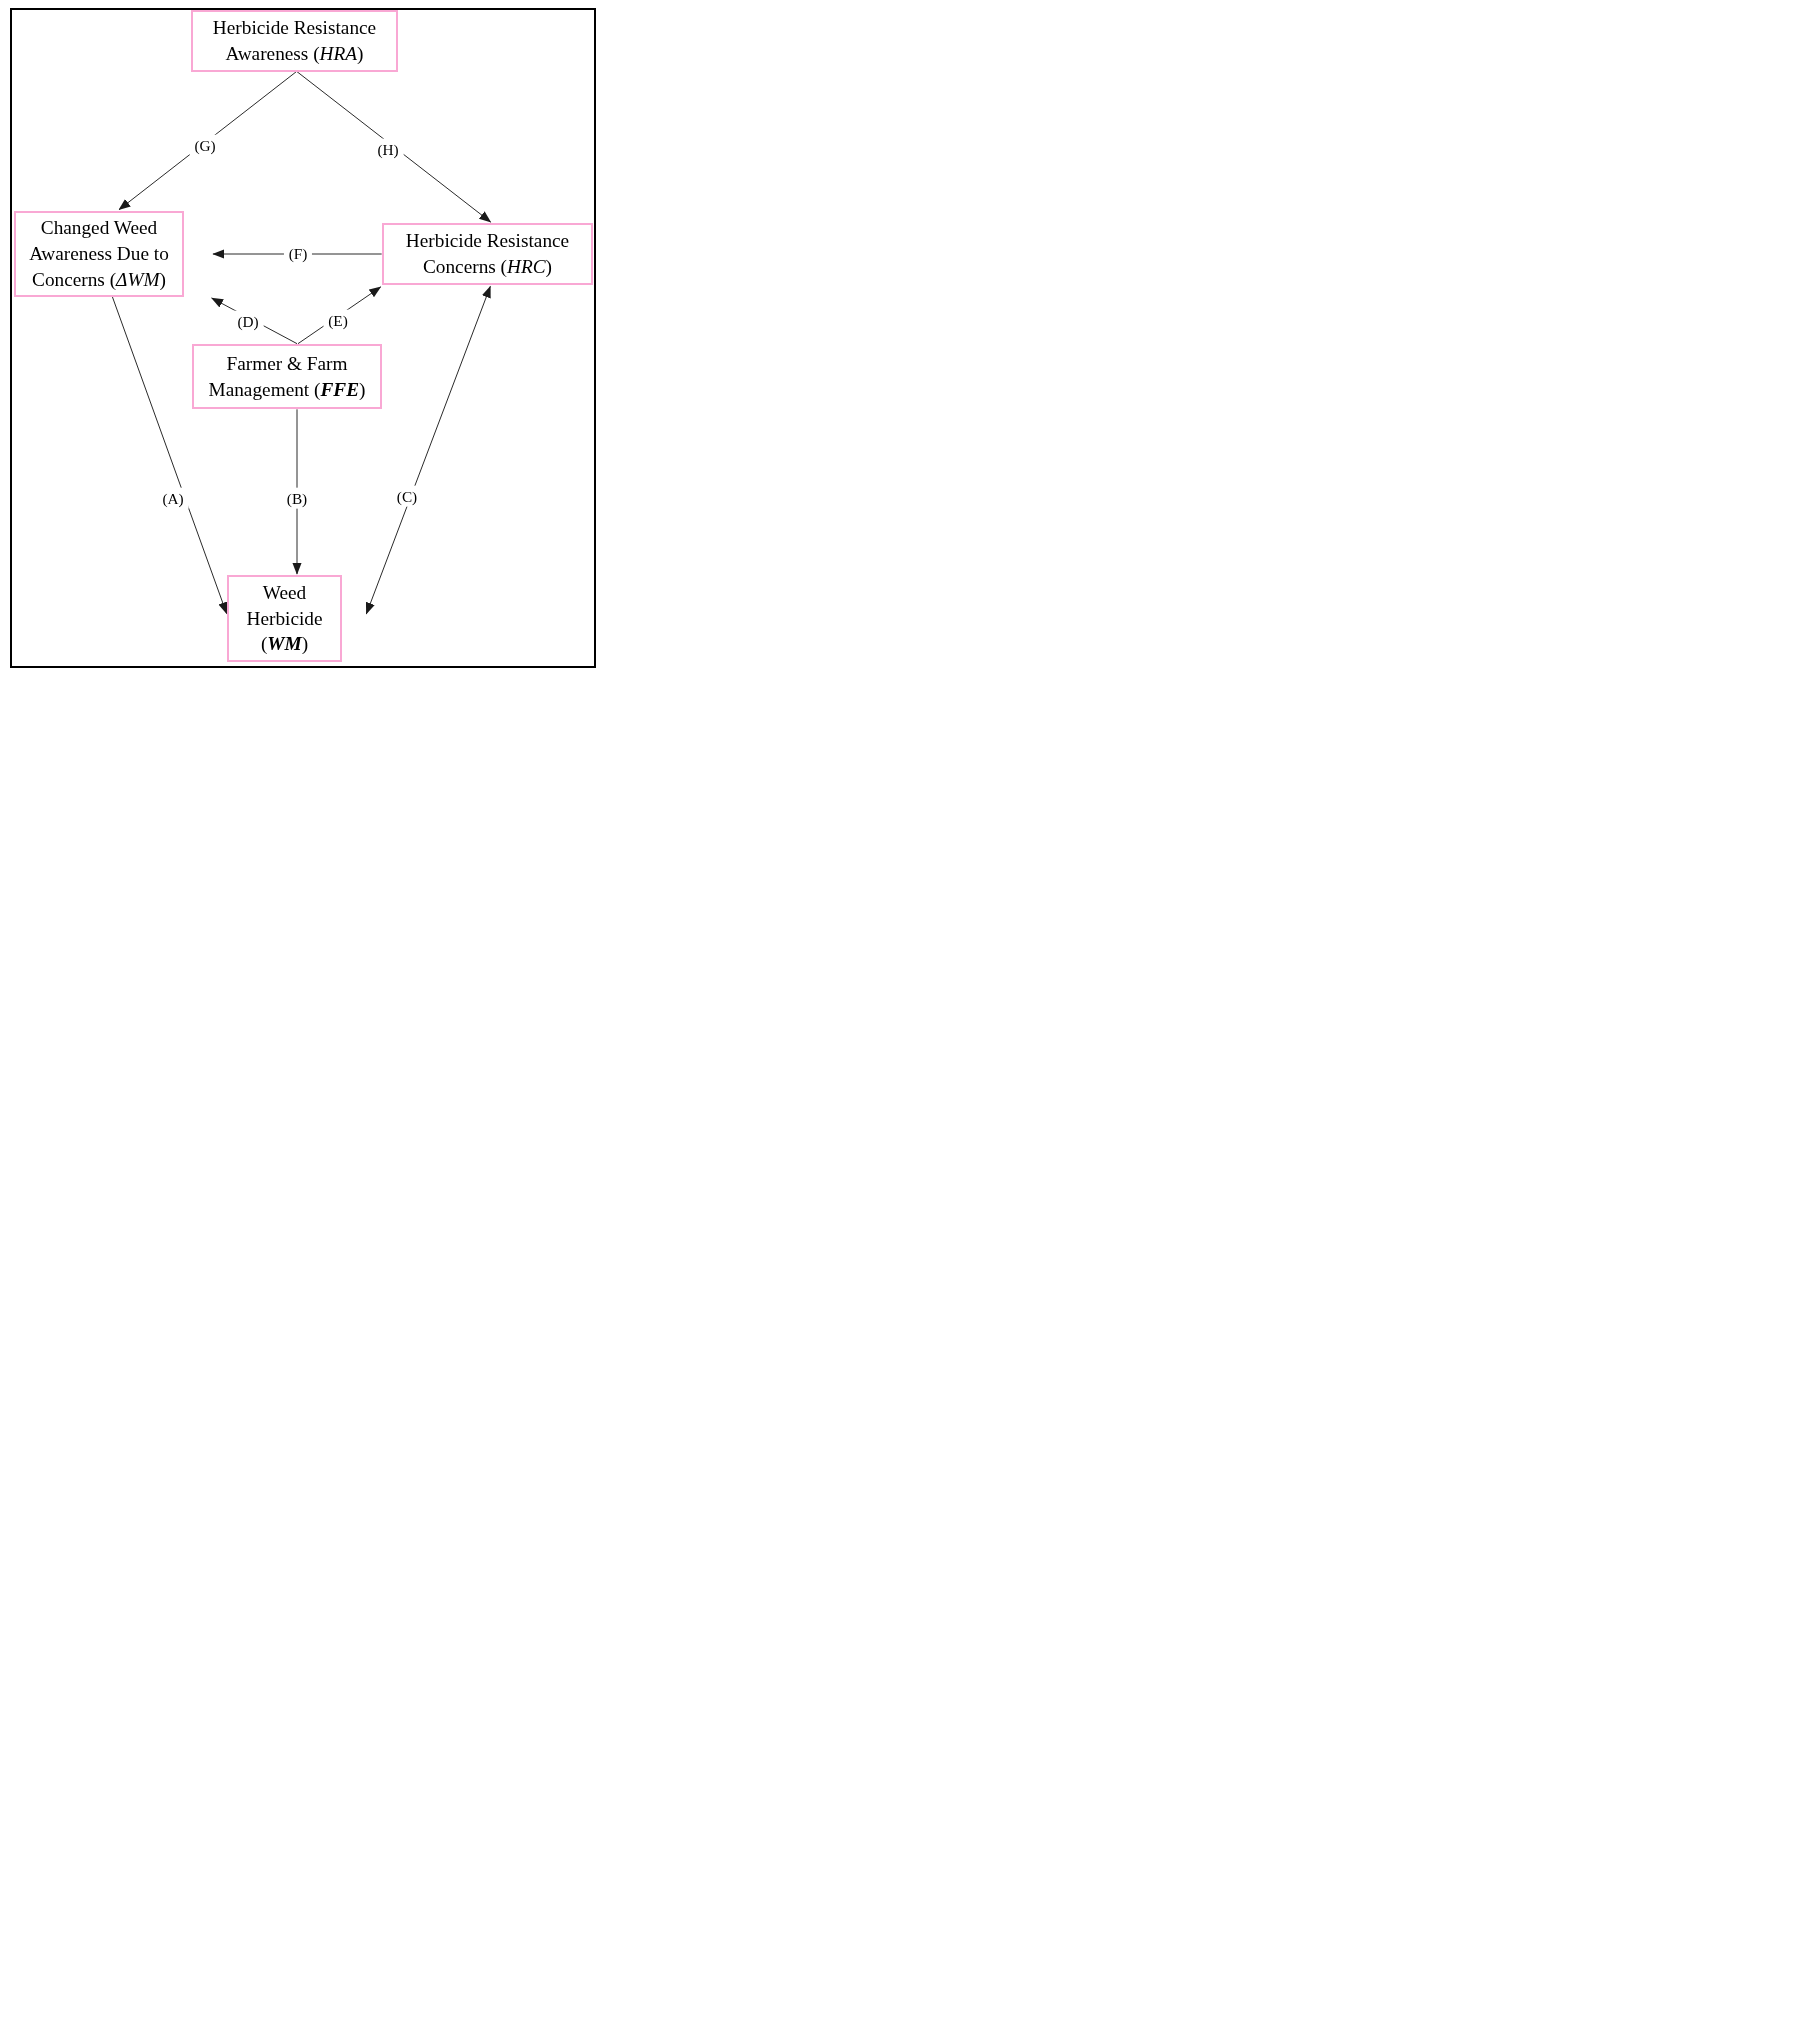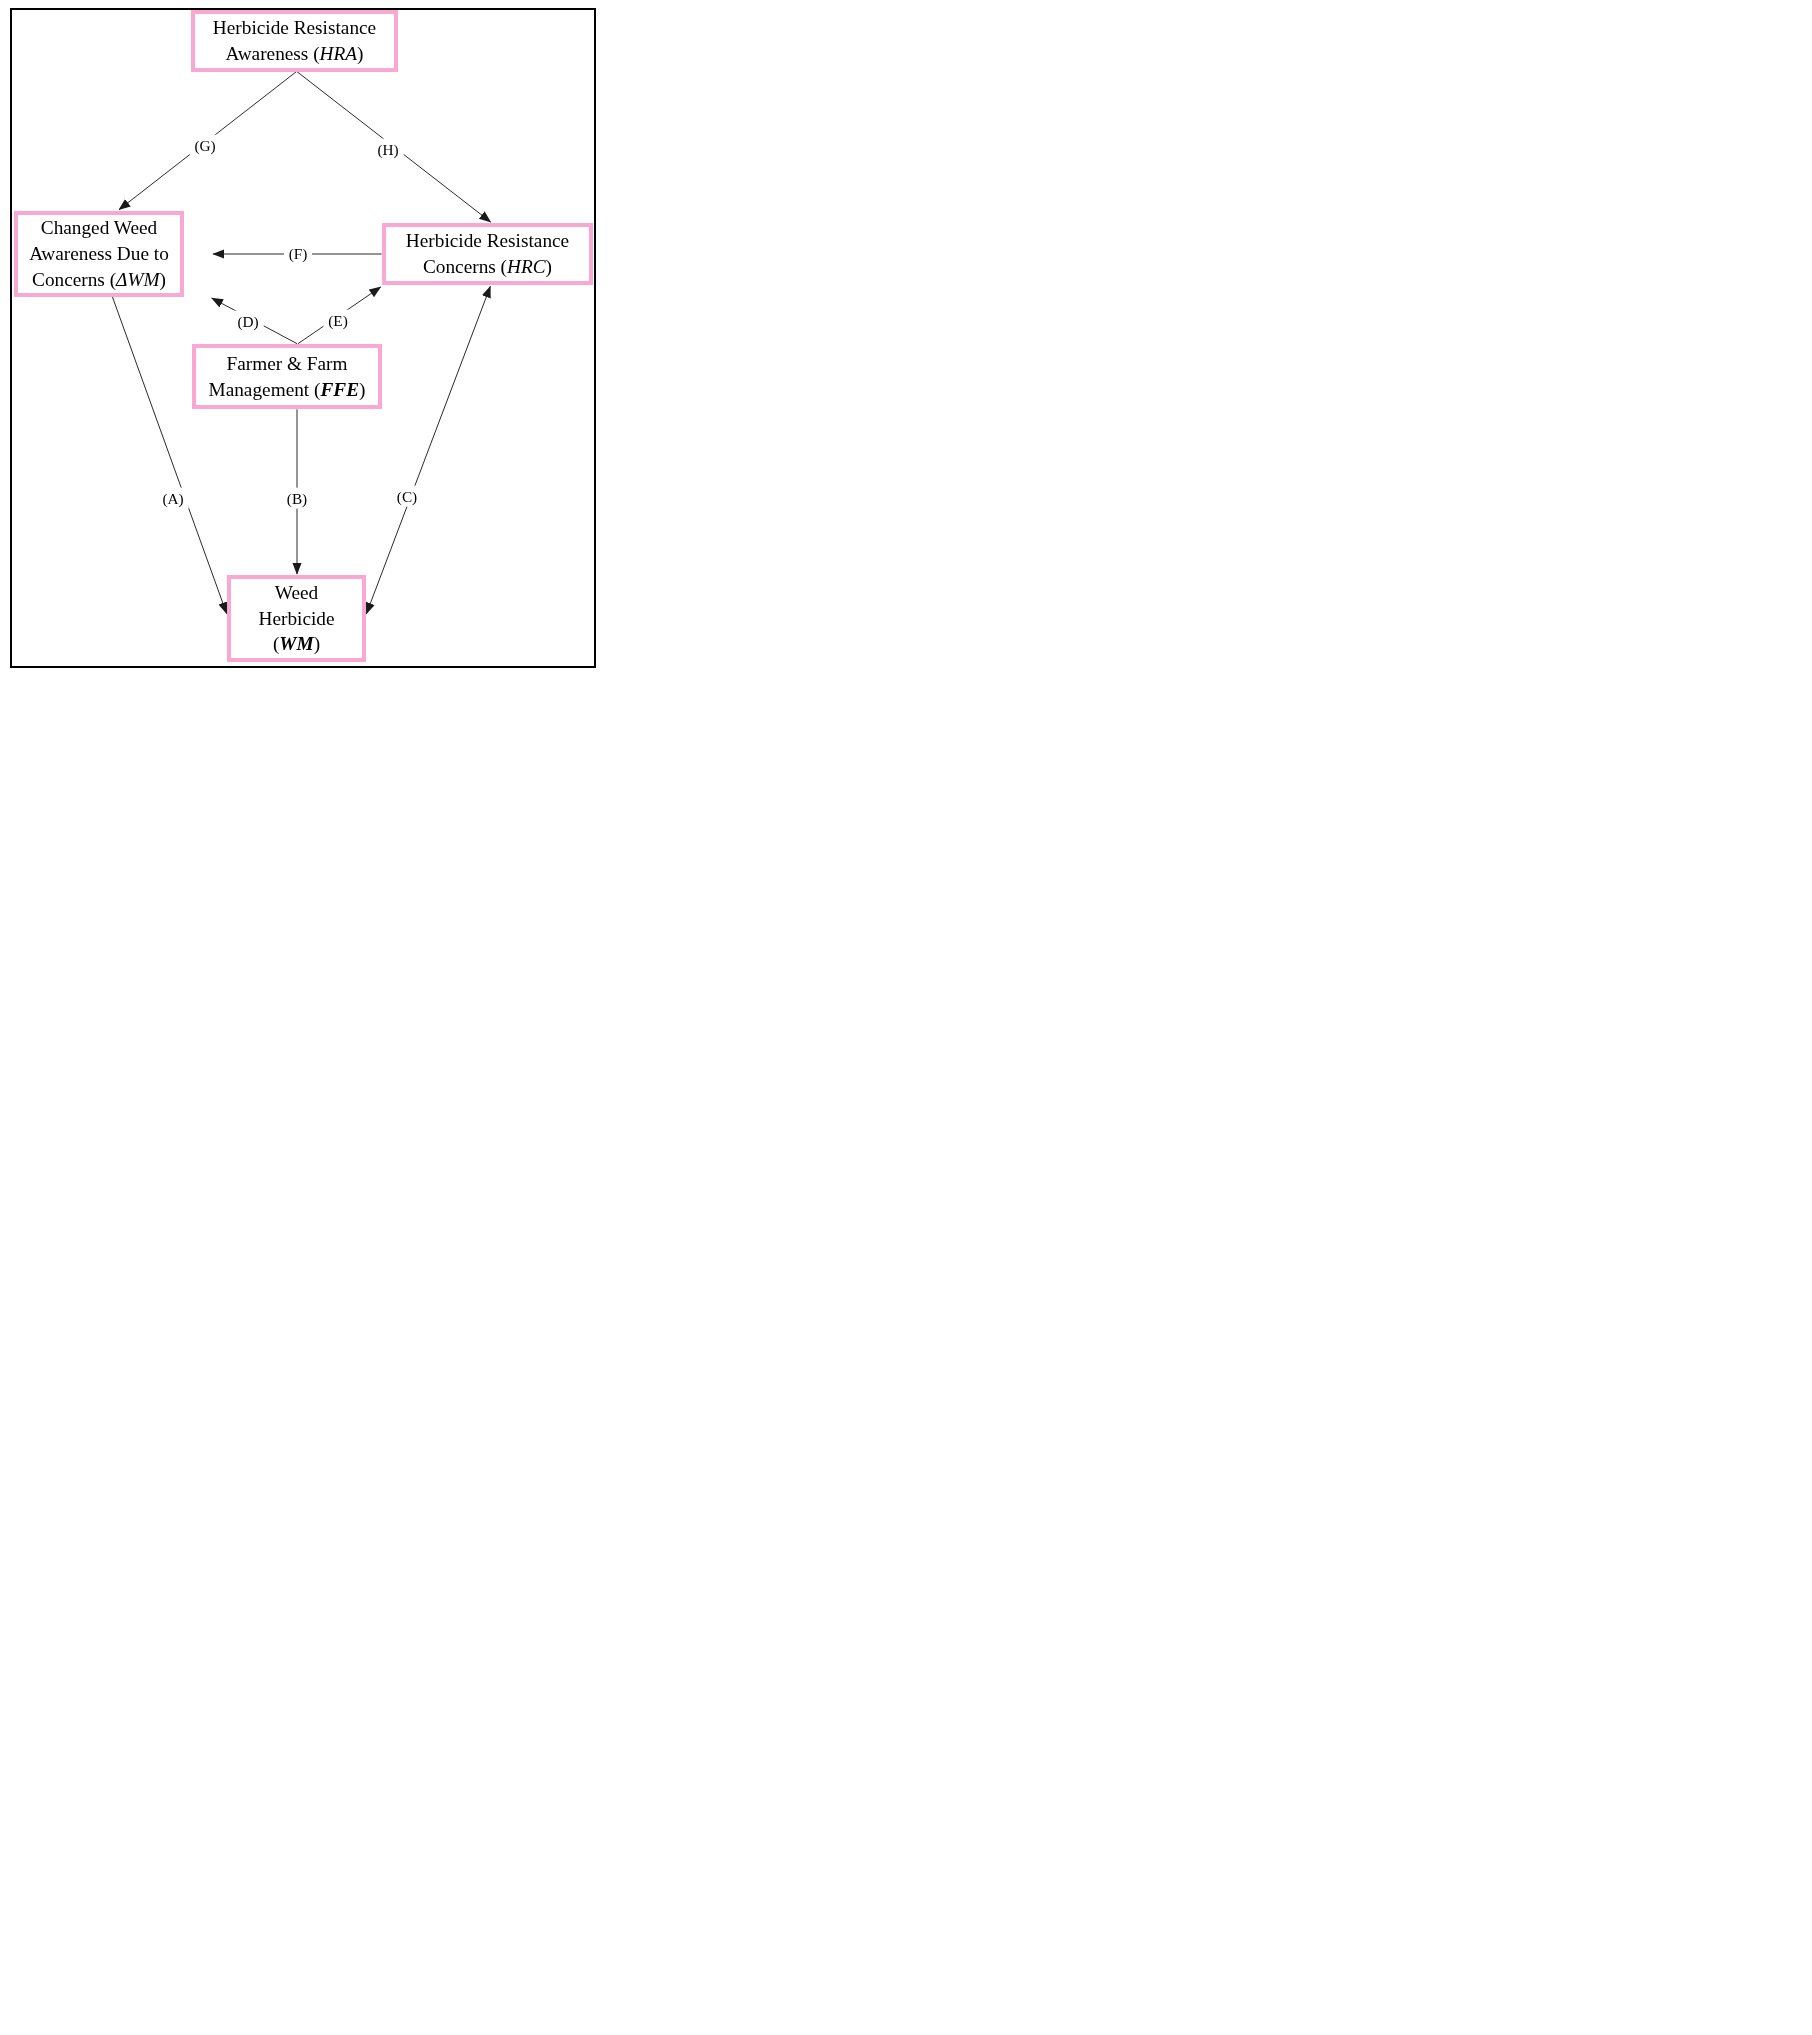--- a/index.html
+++ b/index.html
@@ -20,39 +20,39 @@
   }
   svg.arrows {
     position:absolute; left:0; top:0;
     width:604px; height:678px;
     pointer-events:none;
     z-index:2;
   }
   .node {
     position:absolute;
     background:#ffffff;
-    border:4px solid #f9a8d4;
+    border:2px solid #f9a8d4;
     box-sizing:border-box;
     display:flex;
     flex-direction:column;
     justify-content:center;
     align-items:center;
     text-align:center;
     font-size:19.3px;
     line-height:1.34;
     z-index:3;
     white-space:nowrap;
   }
   .node i { font-style:italic; }
   .node i.b { font-weight:bold;margin-top:24px; }
   .node-hra { left:191px; top:10px;    width:207px; height:62px; }
   .node-dwm { left:14px;  top:211px;   width:170px; height:86px; }
   .node-hrc { left:382px; top:223px;   width:211px; height:62px; }
   .node-ffe { left:192px; top:344px;   width:190px; height:65px; }
-  .node-wm  { left:227px; top:575px;   width:139px; height:87px; }
+  .node-wm  { left:227px; top:575px;   width:115px; height:87px; }
   .elabel {
     position:absolute;
     transform:translate(-50%,-50%);
     background:#ffffff;
     font-size:15.3px;
     line-height:1;
     padding:2.7px 4.7px;
     z-index:4;
   }
   .el-g { left:205px; top:145px; }

